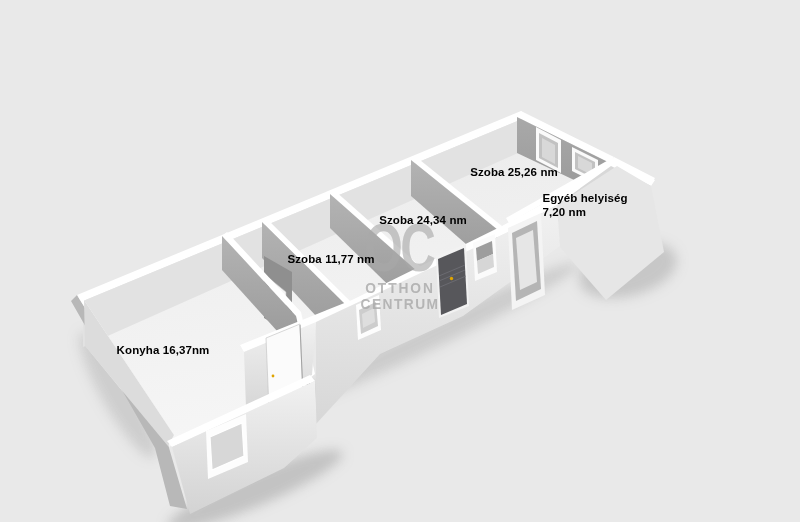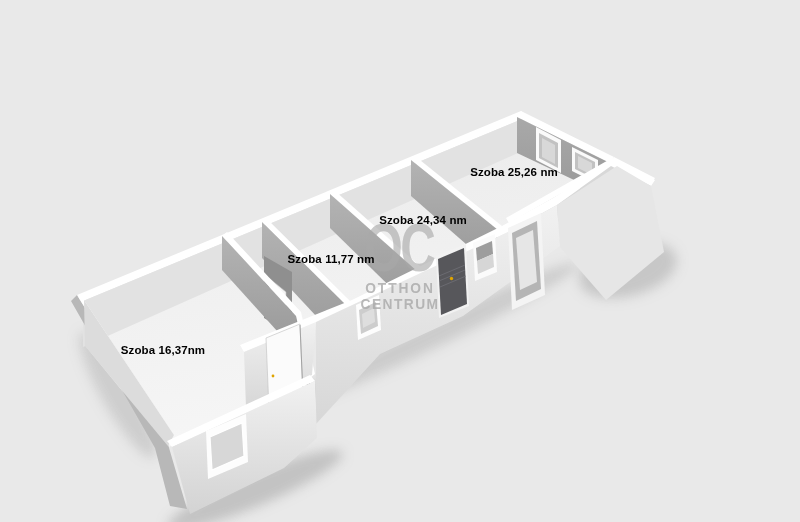--- a/index.html
+++ b/index.html
@@ -181,29 +181,33 @@
 
 </svg>
 
 <div class="watermark">
   <div class="wm-logo">OC</div>
   <div class="wm-line1">OTTHON</div>
   <div class="wm-line2">CENTRUM</div>
 </div>
 
 <div class="room-label" style="left:163px;top:351px">
-  <span>Szoba 16,37nm</span>
+  <span>Konyha 16,37nm</span>
       <span></span>
 </div>
 <div class="room-label" style="left:331px;top:260px">
   <span>Szoba 11,77 nm</span>
       <span></span>
 </div>
 <div class="room-label" style="left:423px;top:221px">
   <span>Szoba 24,34 nm</span>
       <span></span>
 </div>
 <div class="room-label" style="left:514px;top:173px">
   <span>Szoba 25,26 nm</span>
       <span></span>
 </div>
+<div class="room-label" style="left:585px;top:205px">
+  <span>Egyéb helyiség</span>
+      <span>7,20 nm</span>
+</div>
 
 </div>
 
 </body></html>

